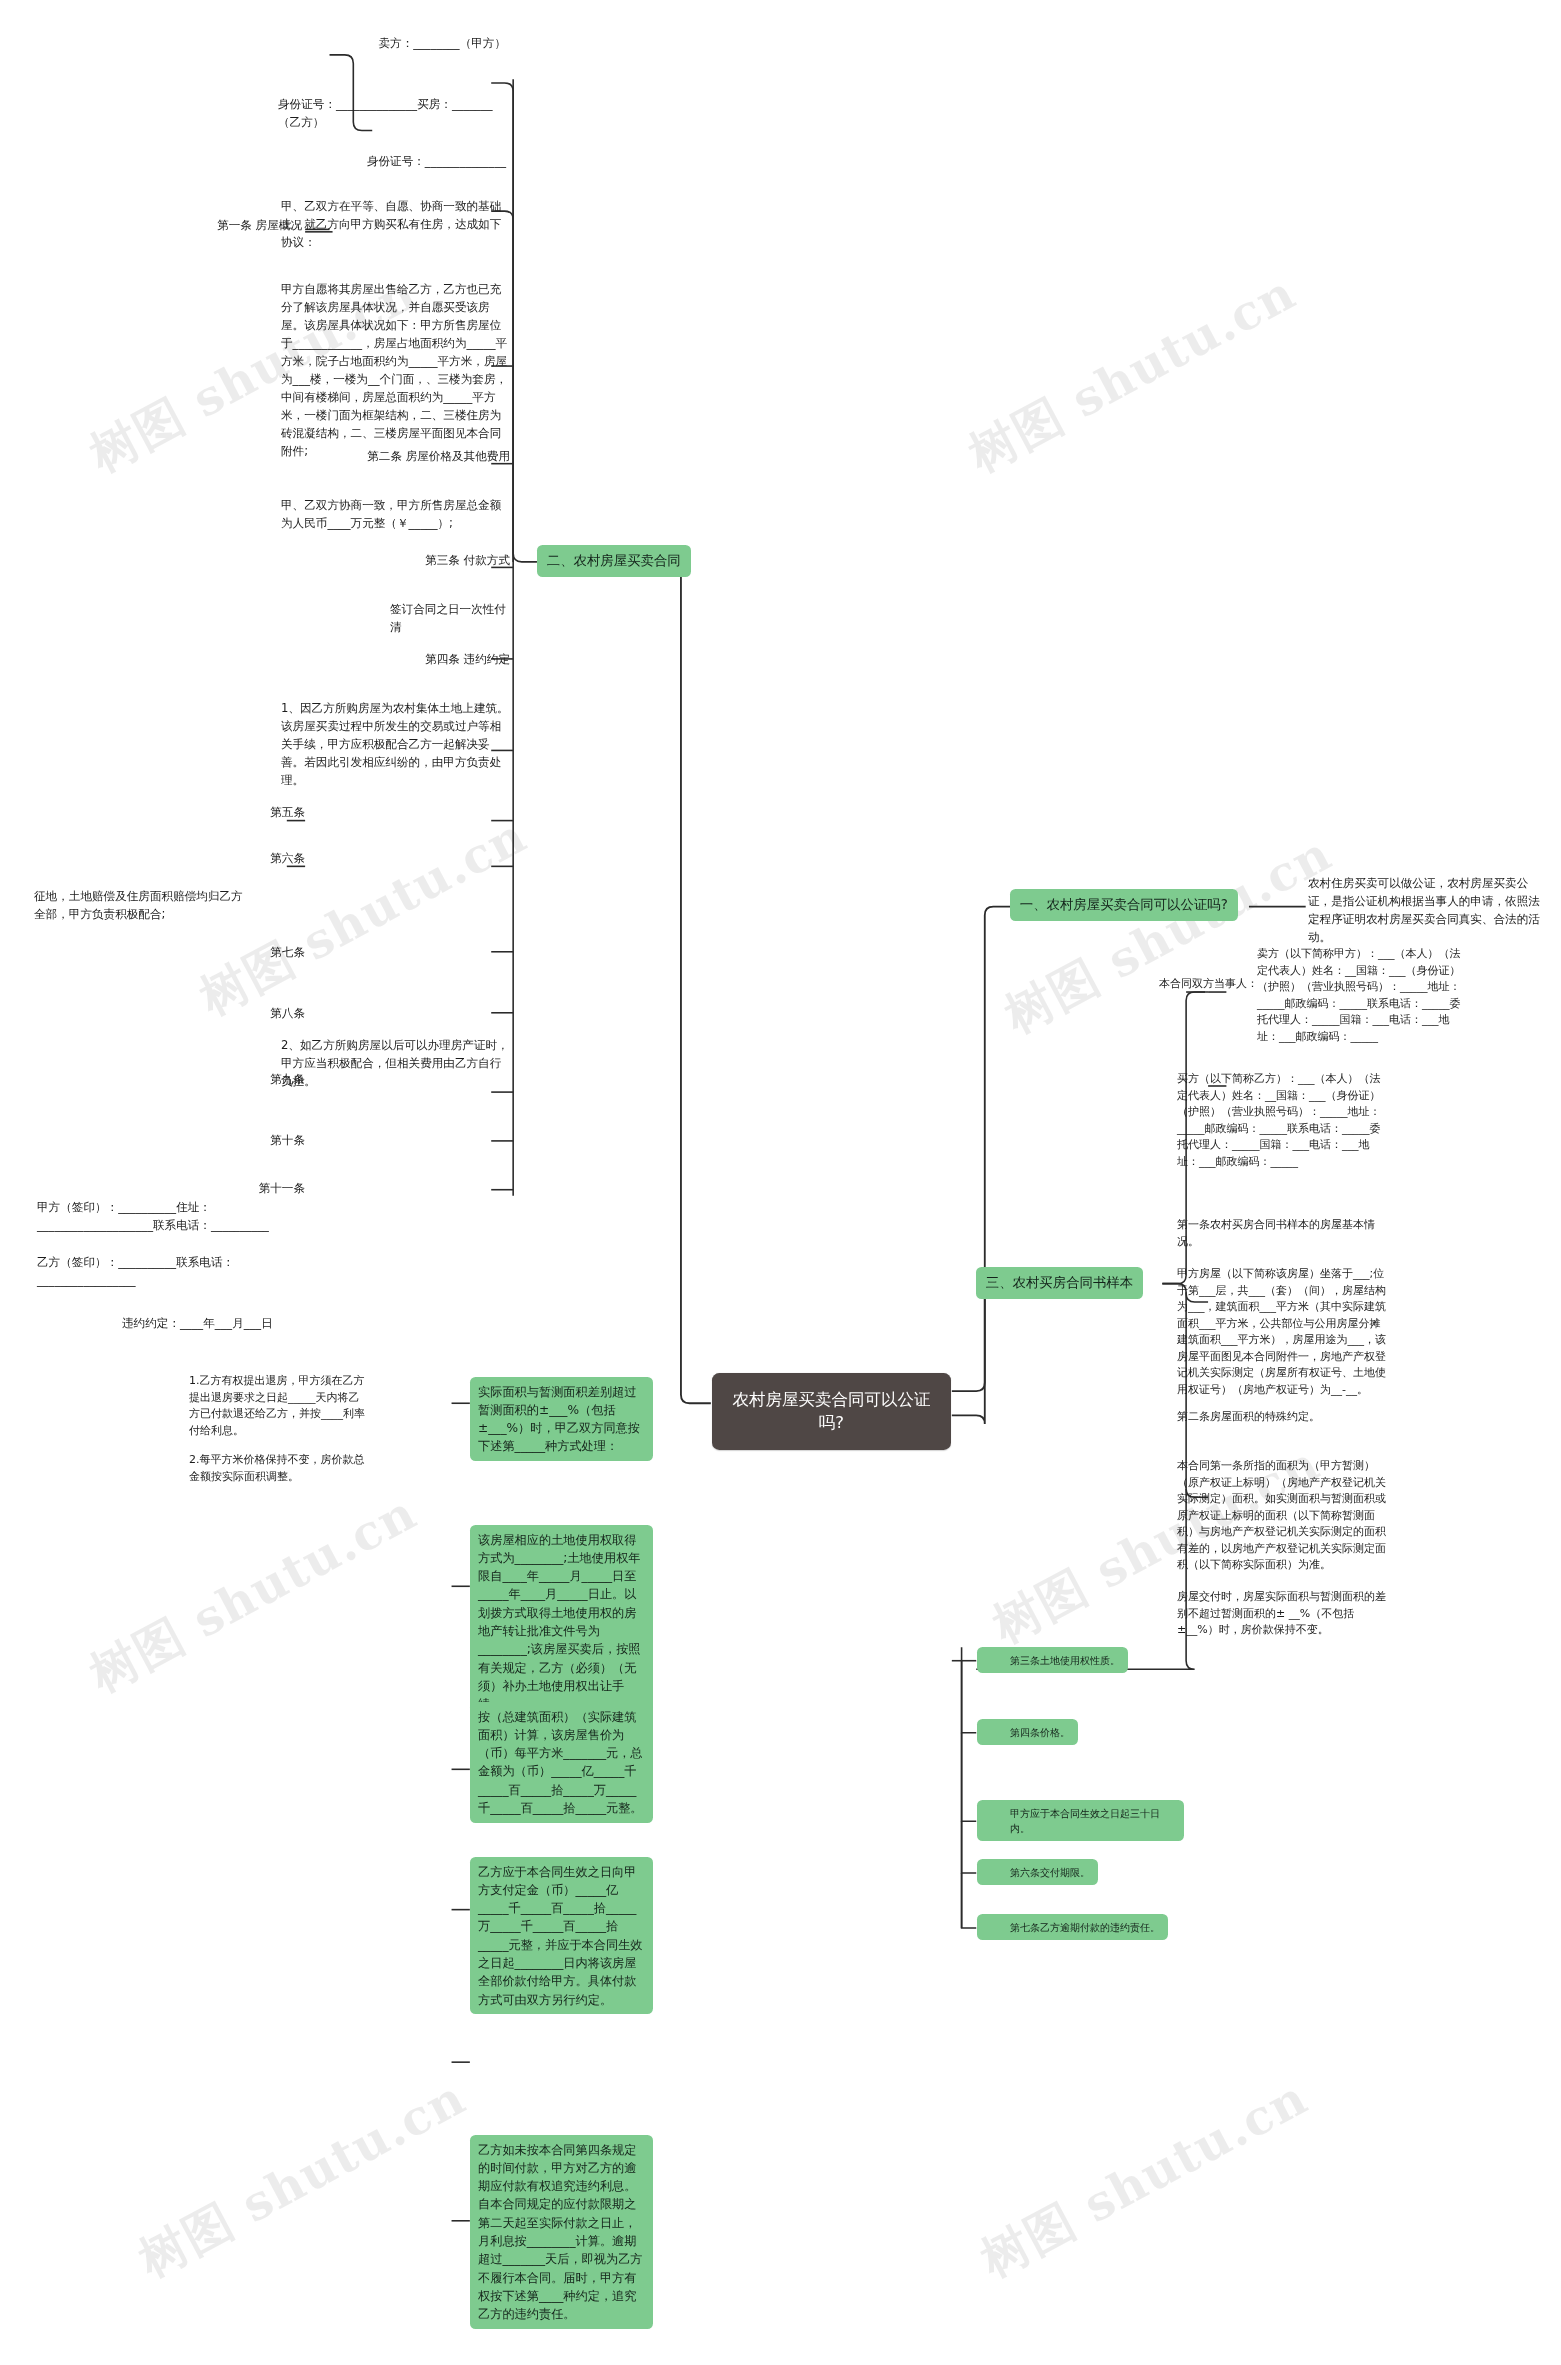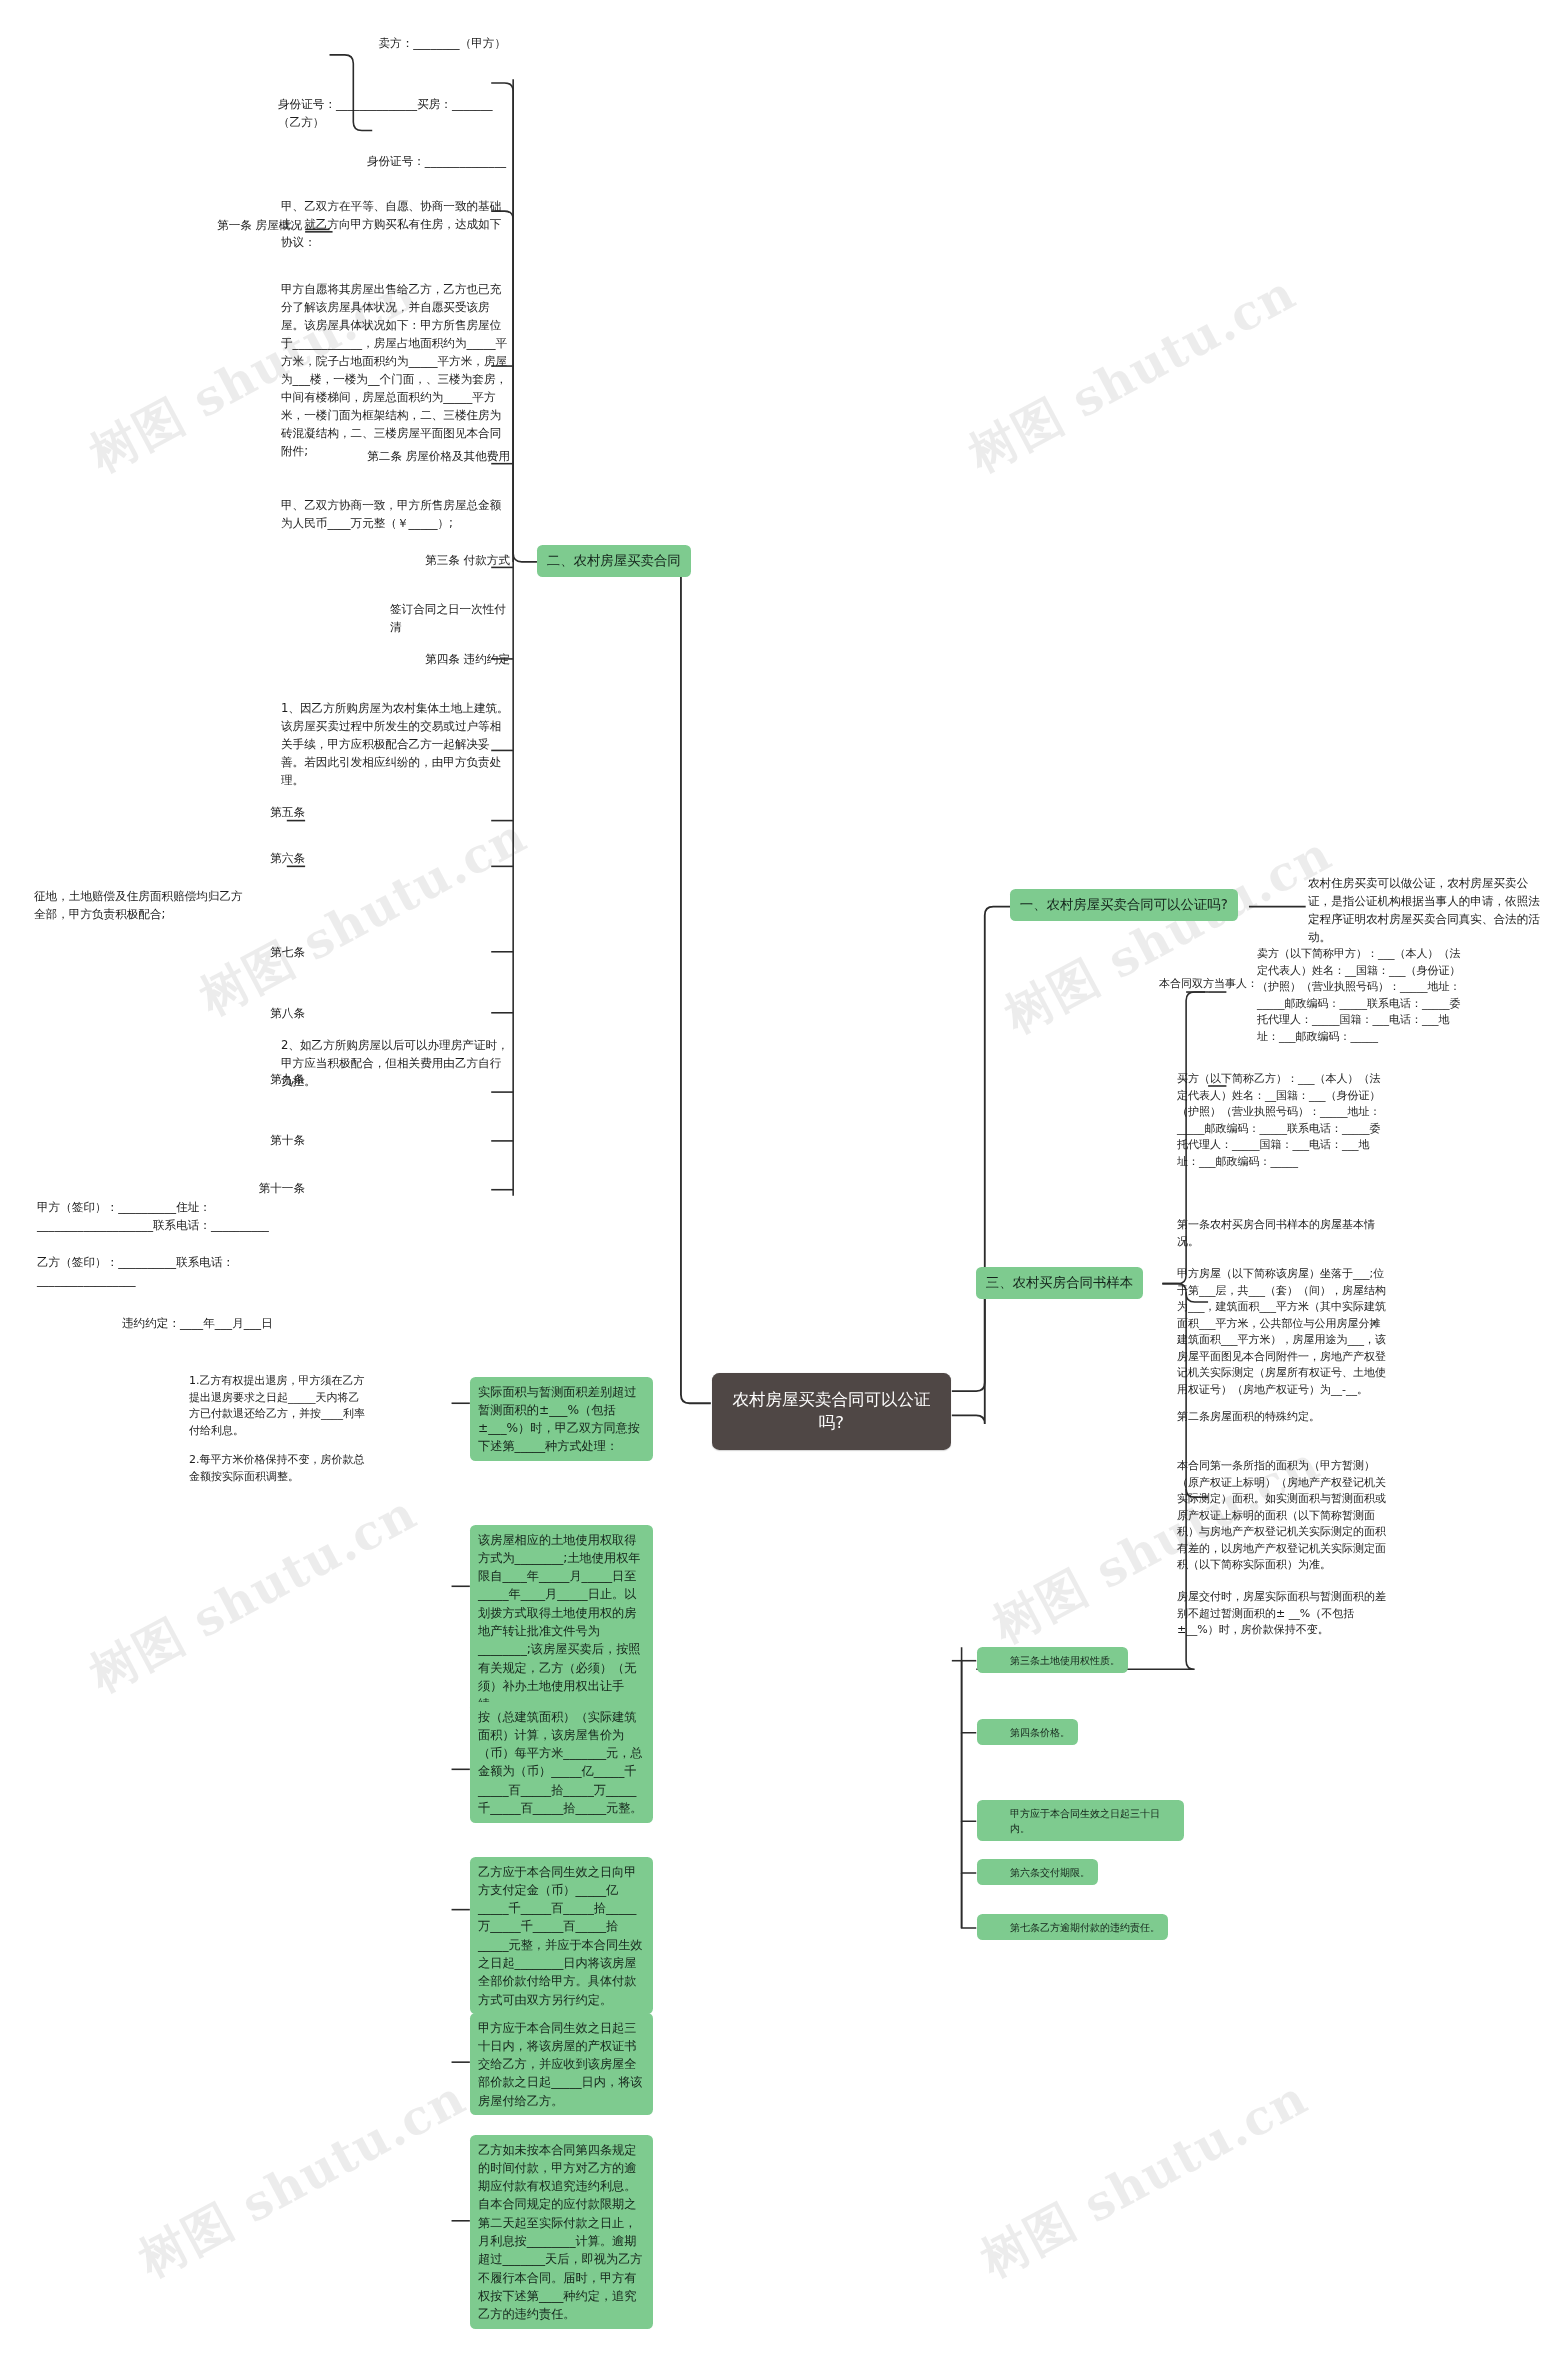--- a/index.html
+++ b/index.html
@@ -210,17 +210,16 @@
   <div class="node plain" style="left:37px;top:1254px;width:238px;">乙方（签印）：__________联系电话：_________________</div>
   <div class="node plain" style="left:122px;top:1315px;width:177px;">违约约定：____年___月___日</div>
 
   <div class="node plain small" style="left:189px;top:1373px;width:177px;">1.乙方有权提出退房，甲方须在乙方提出退房要求之日起_____天内将乙方已付款退还给乙方，并按____利率付给利息。</div>
   <div class="node plain small" style="left:189px;top:1452px;width:177px;">2.每平方米价格保持不变，房价款总金额按实际面积调整。</div>
 
   <div class="node green" style="left:470px;top:1377px;width:183px;">实际面积与暂测面积差别超过暂测面积的±___%（包括±___%）时，甲乙双方同意按下述第_____种方式处理：</div>
   <div class="node green" style="left:470px;top:1525px;width:183px;">该房屋相应的土地使用权取得方式为________;土地使用权年限自____年_____月_____日至_____年____月_____日止。以划拨方式取得土地使用权的房地产转让批准文件号为________;该房屋买卖后，按照有关规定，乙方（必须）（无须）补办土地使用权出让手续。</div>
   <div class="node green" style="left:470px;top:1702px;width:183px;">按（总建筑面积）（实际建筑面积）计算，该房屋售价为（币）每平方米_______元，总金额为（币）_____亿_____千_____百_____拾_____万_____千_____百_____拾_____元整。</div>
   <div class="node green" style="left:470px;top:1857px;width:183px;">乙方应于本合同生效之日向甲方支付定金（币）_____亿_____千_____百_____拾_____万_____千_____百_____拾_____元整，并应于本合同生效之日起________日内将该房屋全部价款付给甲方。具体付款方式可由双方另行约定。</div>
-  <div class="node green" style="left:470px;top:2013px;width:183px;">甲方应于本合同生效之日起三十日内，将该房屋的产权证书交给乙方，并应收到该房屋全部价款之日起_____日内，将该房屋付给乙方。</div>
   <div class="node green" style="left:470px;top:2135px;width:183px;">乙方如未按本合同第四条规定的时间付款，甲方对乙方的逾期应付款有权追究违约利息。自本合同规定的应付款限期之第二天起至实际付款之日止，月利息按________计算。逾期超过_______天后，即视为乙方不履行本合同。届时，甲方有权按下述第____种约定，追究乙方的违约责任。</div>
 
 </div>
 
 
 </body></html>

